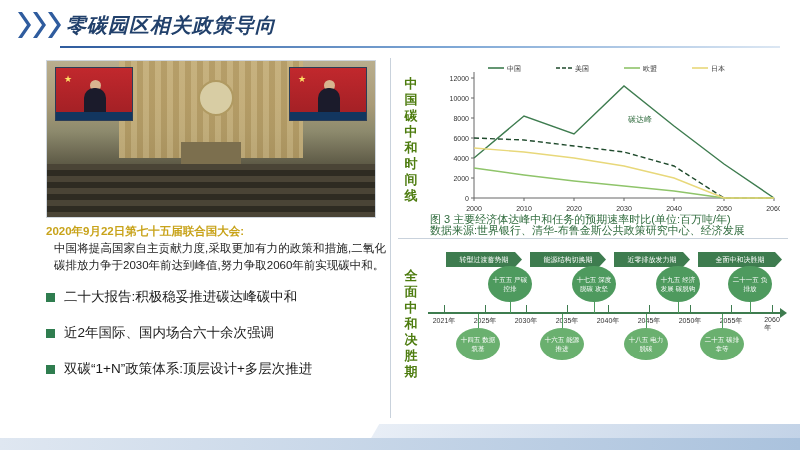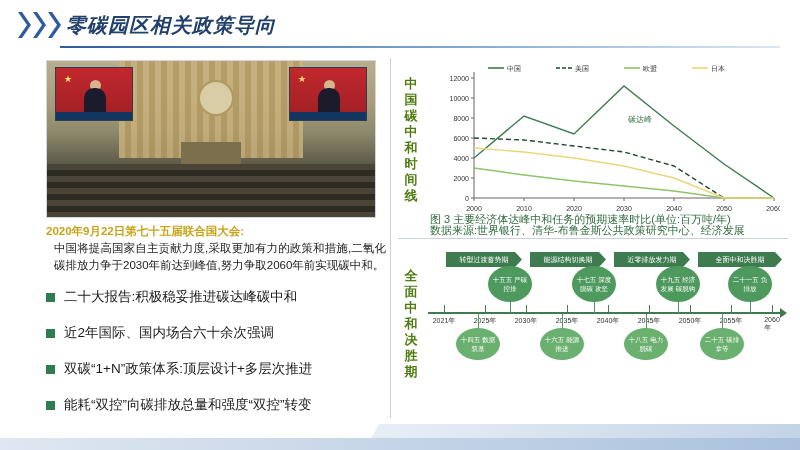--- a/index.html
+++ b/index.html
@@ -175,24 +175,20 @@
     <span class="sq"></span>
     <span class="btxt">二十大报告:积极稳妥推进碳达峰碳中和</span>
   </div>
   <div class="bullet">
     <span class="sq"></span>
     <span class="btxt">近2年国际、国内场合六十余次强调</span>
   </div>
   <div class="bullet">
     <span class="sq"></span>
     <span class="btxt">双碳“1+N”政策体系:顶层设计+多层次推进</span>
-  </div>
-  <div class="bullet">
-    <span class="sq"></span>
-    <span class="btxt">能耗“双控”向碳排放总量和强度“双控”转变</span>
   </div>
 </div>
 
 <div class="vdiv"></div>
 <div class="hdiv"></div>
 
 <div class="rlabel top">中国碳中和时间线</div>
 <div class="chart-wrap">
   <svg class="chart-svg" width="350" height="180" viewBox="0 0 350 180">
     <g id="chart-axes">

